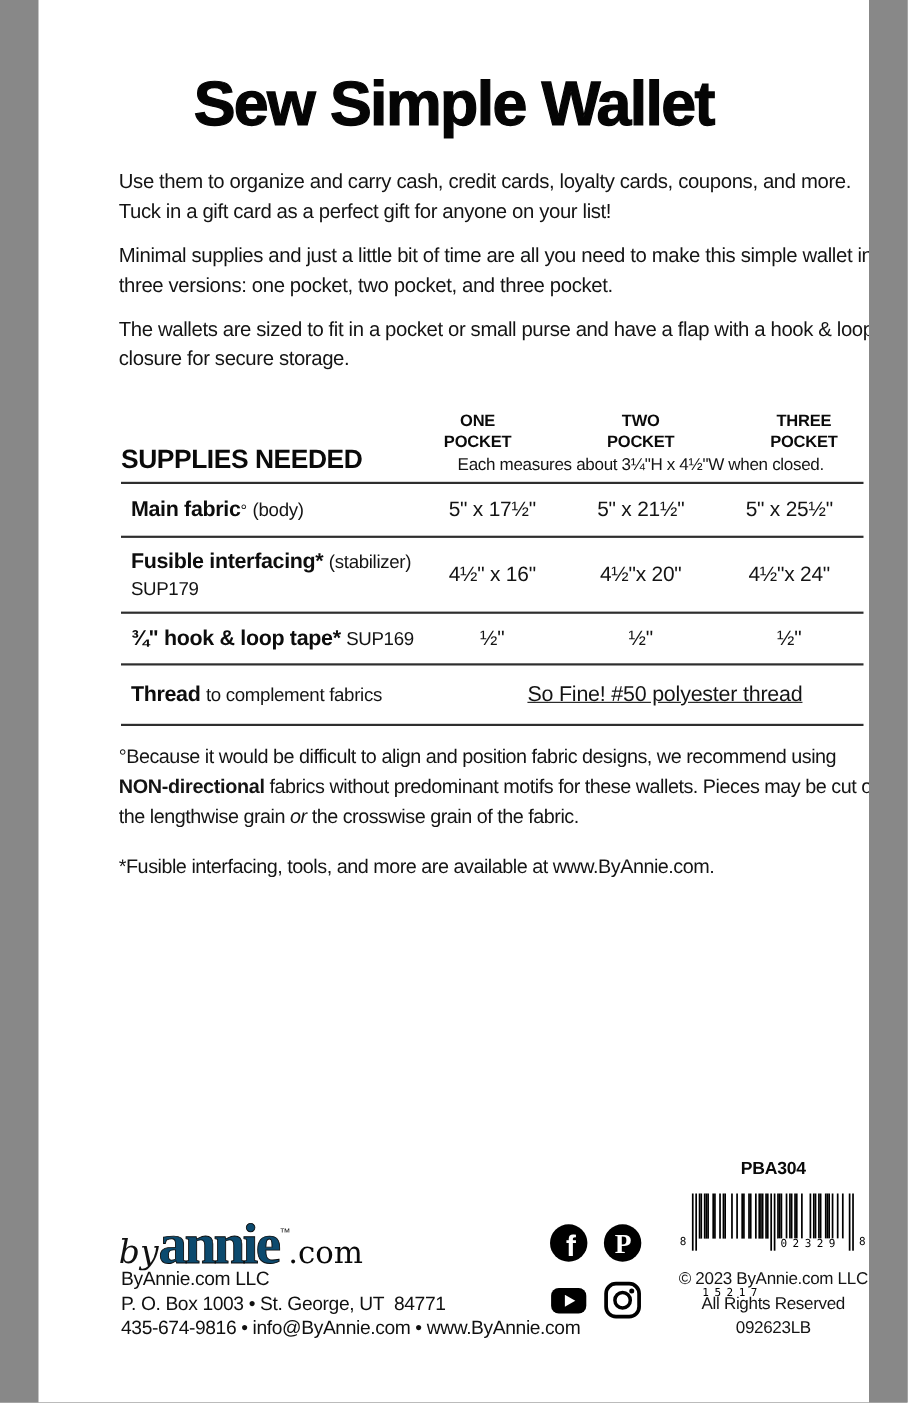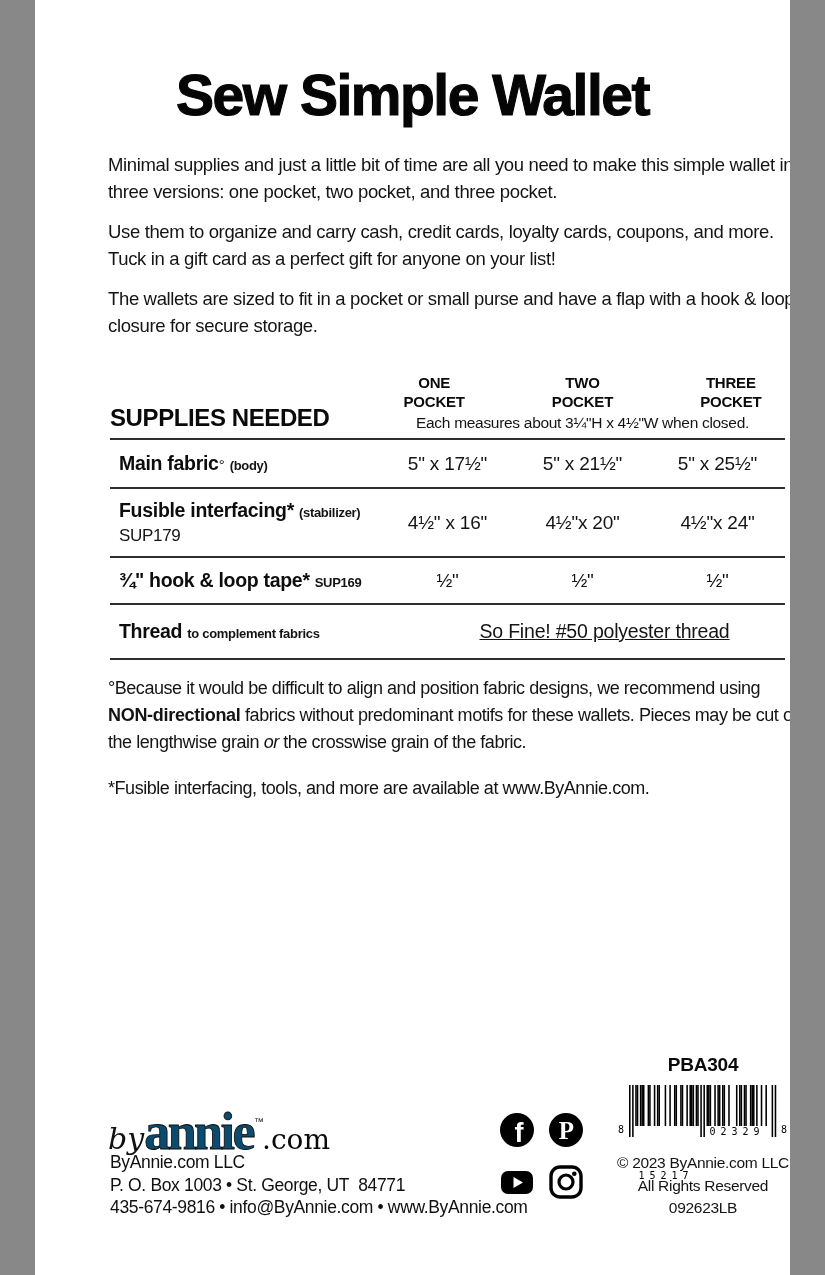--- a/index.html
+++ b/index.html
@@ -91,37 +91,37 @@
     font-size:19.5px;
     letter-spacing:-0.2px;
     text-decoration:underline;
   }
   .row-1{padding:12px 0;}
   .row-2{padding:10px 0;}
   .row-3{padding:11px 0;}
   .row-4{padding:15px 0;gap:44px;}
   .b{font-weight:bold;font-size:19.5px;letter-spacing:-0.3px;color:#0d0d0d;}
   .marker{font-weight:400;font-size:15px;}
-  .detail{font-weight:700;font-size:13px;letter-spacing:-0.3px;margin-left:5px;}
+  .detail{font-weight:400;font-size:17px;letter-spacing:-0.3px;margin-left:5px;}
   .sublabel{font-weight:400;font-size:17px;letter-spacing:-0.3px;margin-top:4px;}
   
   .notes{
     margin:15px 0 0 73px;
     width:695px;
     font-size:18px;
     line-height:27px;
     letter-spacing:-0.45px;
   }
   .notes p{margin:0 0 19px 0;}
   .notes .nb{font-weight:bold;letter-spacing:-0.3px;}
   .notes .ni{font-style:italic;}
   
   .sku{
     position:absolute;left:580px;top:1054px;width:176px;
-    text-align:center;font-size:19px;font-weight:bold;letter-spacing:-0.2px;color:#0a0a0a;
+    text-align:center;font-size:16px;font-weight:bold;letter-spacing:-0.2px;color:#0a0a0a;
   }
   .barcode{position:absolute;left:580px;top:1084px;width:176px;height:62px;}
   .barcode svg{position:absolute;left:0;top:0;}
   .bc-digit{
     position:absolute;
     font-family:"DejaVu Sans Mono","Liberation Mono",monospace;
     font-size:10px;color:#000;background:#fff;
   }
   .bc-left{left:0px;top:40px;width:12px;text-align:center;}
   .bc-right{left:163px;top:40px;width:12px;text-align:center;}
@@ -151,22 +151,22 @@
   .sicon{width:36px;height:36px;}
 </style>
 </head>
 <body>
 
 <div class="page">
 
   <h1 class="title">Sew Simple Wallet</h1>
 
   <div class="intro">
+    <p>Use them to organize and carry cash, credit cards, loyalty cards, coupons, and more. Tuck in a gift card as a perfect gift for anyone on your list!</p>
     <p>Minimal supplies and just a little bit of time are all you need to make this simple wallet in three versions: one pocket, two pocket, and three pocket.</p>
-    <p>Use them to organize and carry cash, credit cards, loyalty cards, coupons, and more. Tuck in a gift card as a perfect gift for anyone on your list!</p>
     <p>The wallets are sized to fit in a pocket or small purse and have a flap with a hook &amp; loop closure for secure storage.</p>
   </div>
 
   <section class="supplies">
     <div class="shead">
       <div class="shead-left">SUPPLIES NEEDED</div>
       <div class="shead-right">
         <div class="cols">
           <div class="col"><span>ONE POCKET</span></div>
           <div class="col"><span>TWO POCKET</span></div>

